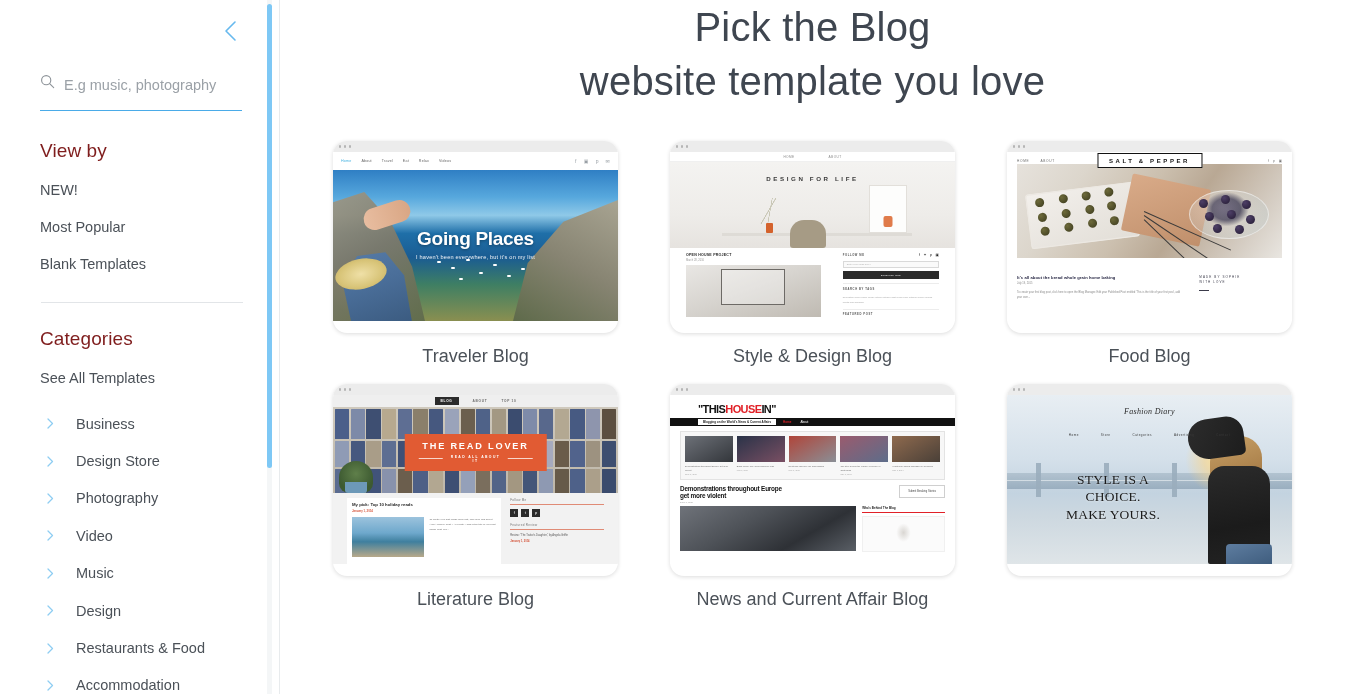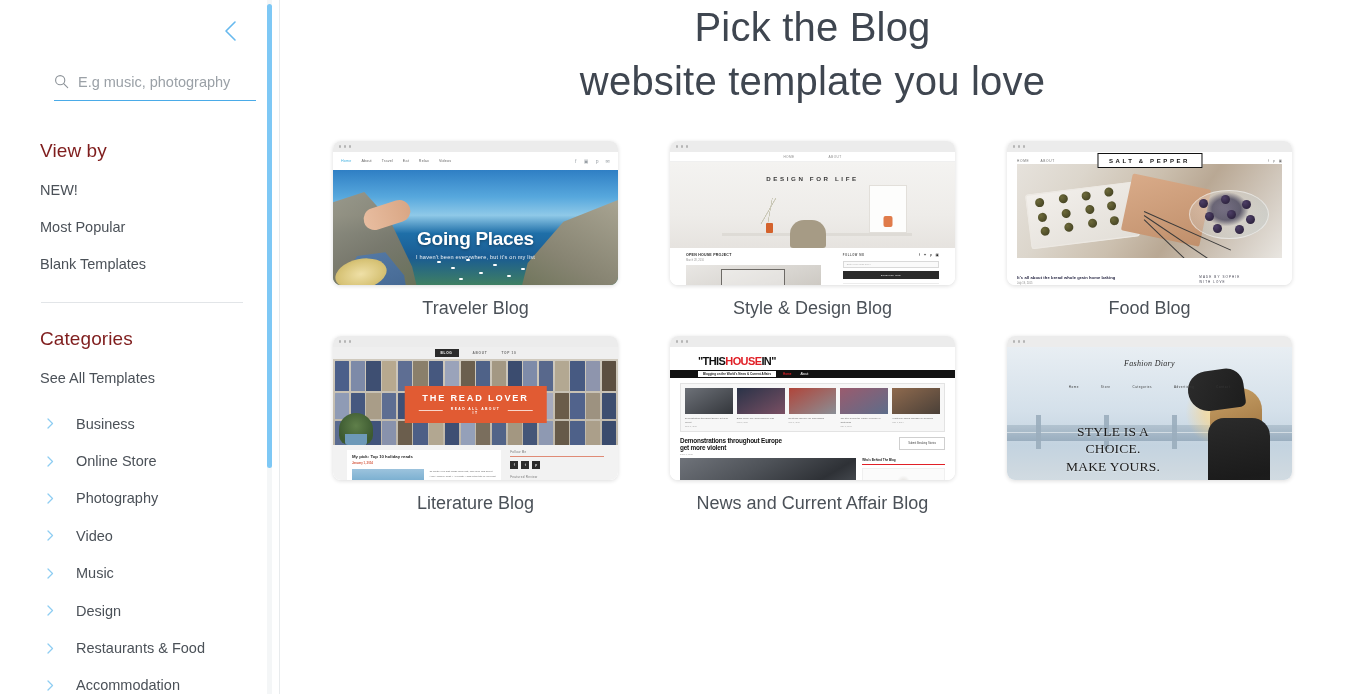--- a/index.html
+++ b/index.html
@@ -21,23 +21,23 @@
   }
   .collapse-btn {
     position: absolute; top: 18px; right: 36px;
     width: 26px; height: 26px;
     display: flex; align-items: center; justify-content: center;
     cursor: pointer;
   }
   .collapse-btn svg { display: block; }
 
   .search-row {
-    position: absolute; top: 74px; left: 54px; width: 202px;
+    position: absolute; top: 74px; left: 40px; width: 202px;
     border-bottom: 1.5px solid #4aabe8;
-    display: flex; align-items: flex-start; padding-bottom: 7px;
+    display: flex; align-items: flex-end; padding-bottom: 17px;
   }
   .search-icon { flex: 0 0 auto; margin-right: 9px; display: block; }
   .search-input {
     border: none; outline: none; background: transparent;
     font-family: "Liberation Sans", sans-serif;
     font-size: 14.5px; color: #55595e;
     width: 100%; padding: 0;
   }
   .search-input::placeholder { color: #9ba1a7; }
 
@@ -109,24 +109,24 @@
   .grid {
     margin-top: 33px;
     display: grid;
     grid-template-columns: repeat(3, 285px);
     justify-content: center;
     column-gap: 52px;
     row-gap: 17px;
   }
   .card { width: 285px; cursor: pointer; }
   .thumb {
-    width: 285px; height: 144px;
+    width: 285px; height: 192px;
     background: #fff; position: relative; overflow: hidden;
     box-shadow: 0 1px 4px rgba(0,0,0,.14);
-    border-radius: 8px;
+    border-radius: 14px;
   }
   .card-caption {
     text-align: center; margin-top: 13px;
     font-size: 18px; color: #4b5158;
   }
 
   
   .chrome {
     position: absolute; top: 0; left: 0; width: 100%; height: 11px;
     background: #ececec; display: flex; align-items: center; padding-left: 6px;
@@ -522,21 +522,21 @@
             </svg>
         </span>
         <span class="cat-label">Business</span>
       </div>
       <div class="cat-item">
         <span class="chev">
           <svg width="7" height="11" viewBox="0 0 7 11">
               <polyline points="1,1 5.5,5.5 1,10" fill="none" stroke="#8ecdf2" stroke-width="1.3" stroke-linecap="round" stroke-linejoin="round"></polyline>
             </svg>
         </span>
-        <span class="cat-label">Online Store</span>
+        <span class="cat-label">Design Store</span>
       </div>
       <div class="cat-item">
         <span class="chev">
           <svg width="7" height="11" viewBox="0 0 7 11">
               <polyline points="1,1 5.5,5.5 1,10" fill="none" stroke="#8ecdf2" stroke-width="1.3" stroke-linecap="round" stroke-linejoin="round"></polyline>
             </svg>
         </span>
         <span class="cat-label">Photography</span>
       </div>
       <div class="cat-item">

